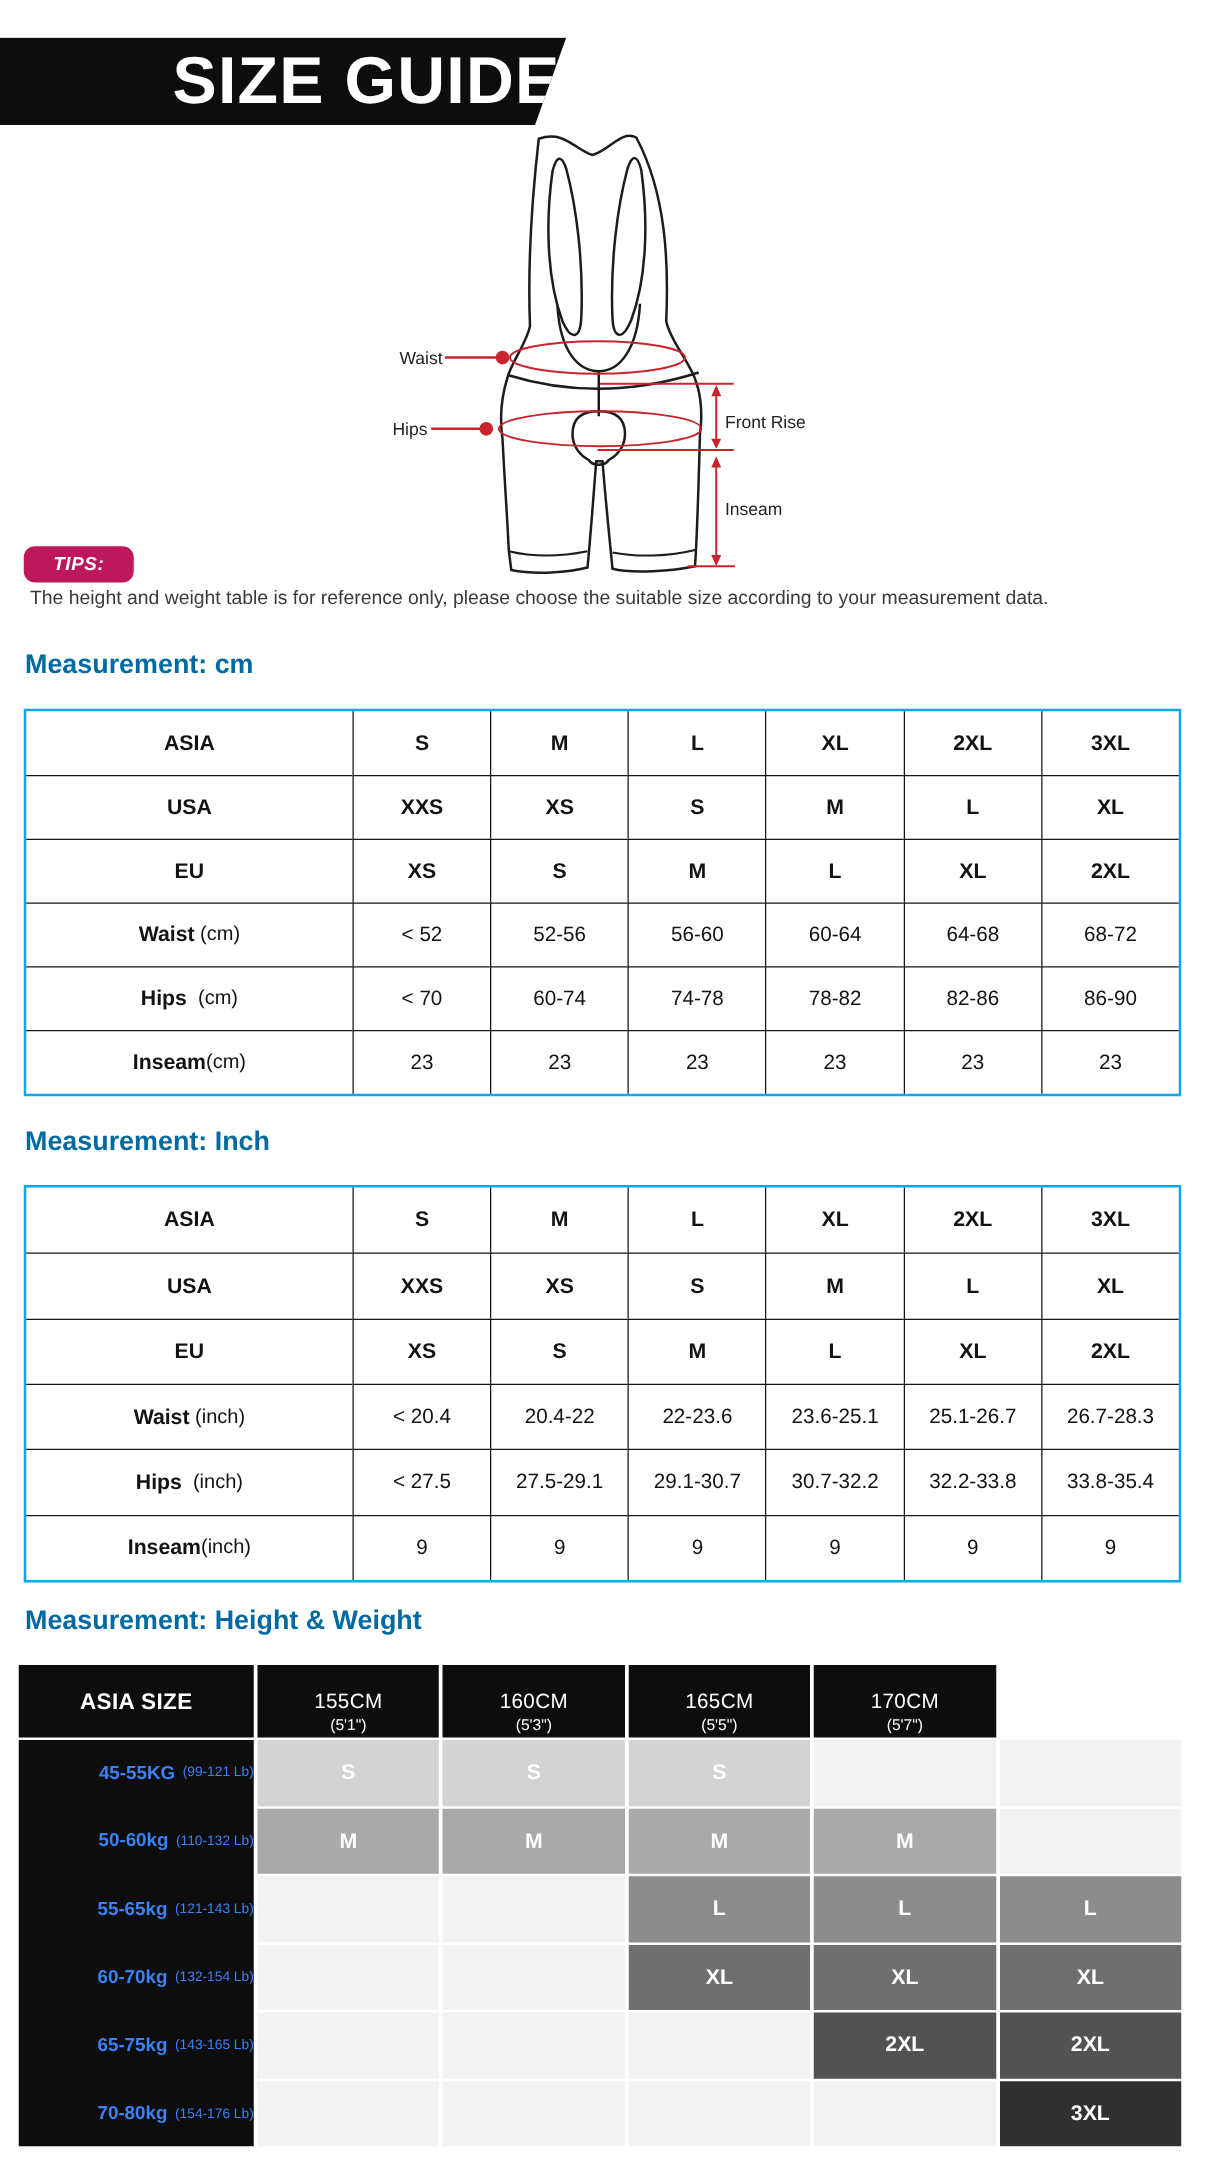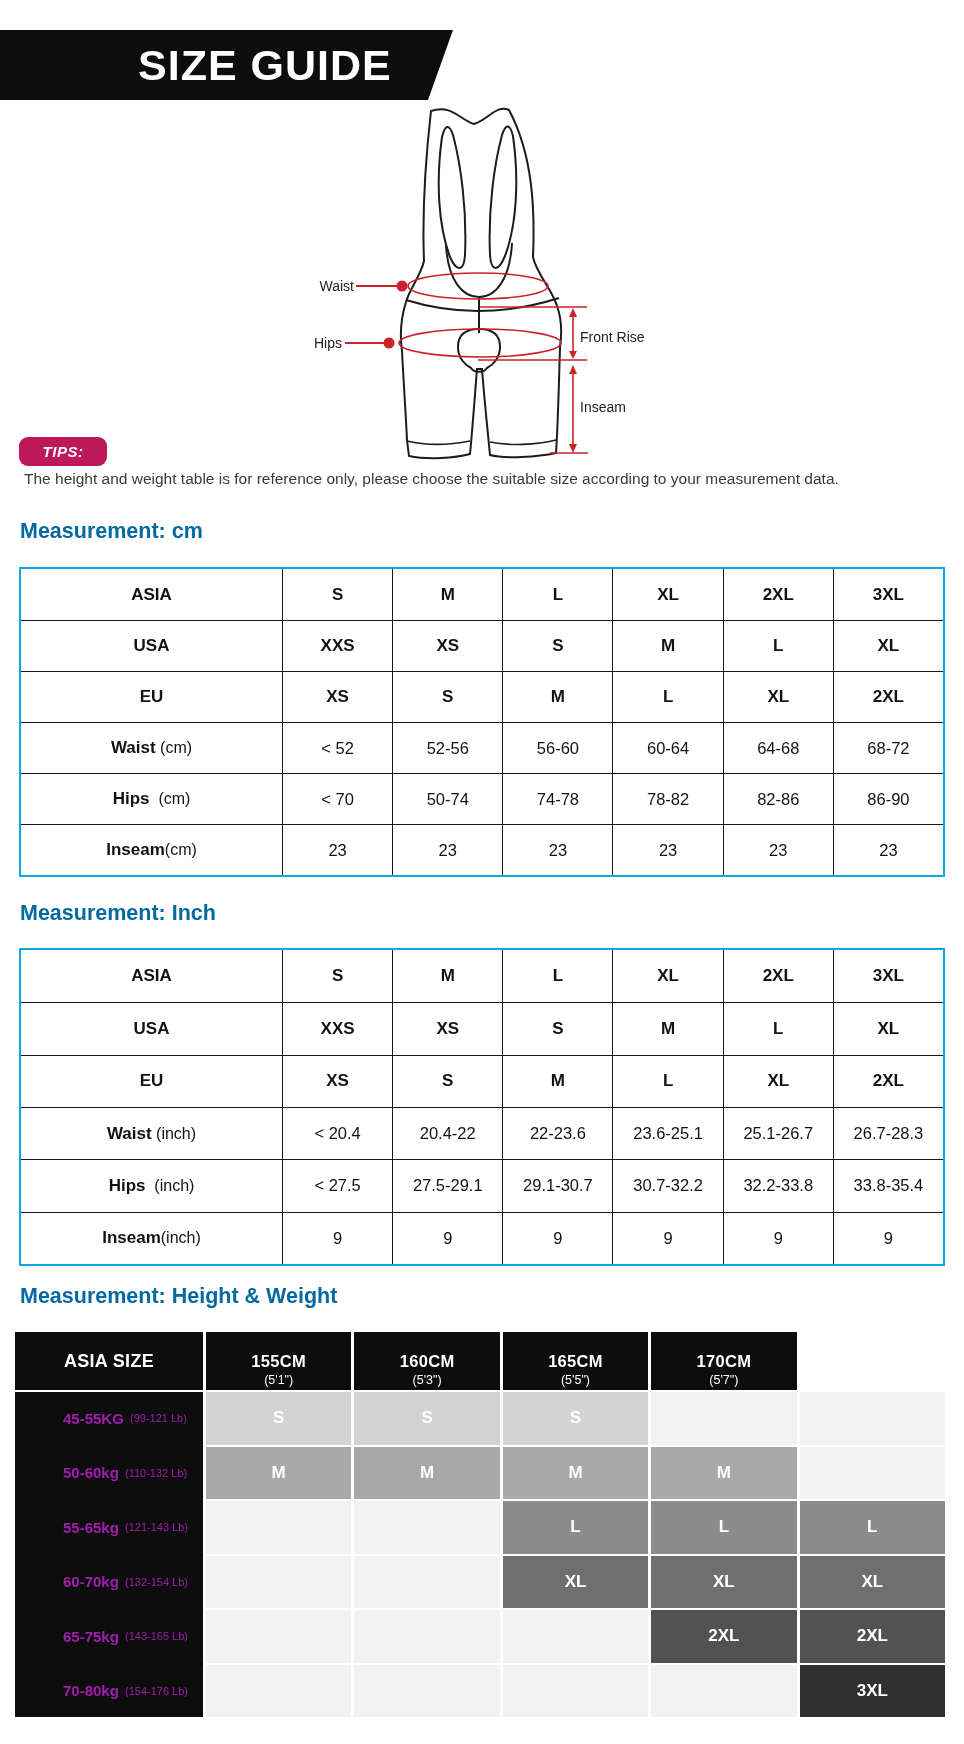--- a/index.html
+++ b/index.html
@@ -7,21 +7,21 @@
     width:964px;height:1744px;position:relative;background:#ffffff;
     font-family:"Liberation Sans", sans-serif;color:#111;overflow:hidden;
   }
   
   .banner{
     position:absolute;left:0;top:30px;width:453px;height:70px;background:#0d0d0d;
     clip-path:polygon(0 0,100% 0,calc(100% - 25px) 100%,0 100%);
   }
   .banner .title{
     position:absolute;left:138px;top:0;height:70px;line-height:70px;
-    color:#fff;font-size:43px;font-weight:bold;letter-spacing:1px;white-space:nowrap;
+    color:#fff;font-size:53px;font-weight:bold;letter-spacing:1px;white-space:nowrap;
   }
   
   .diagram{position:absolute;left:250px;top:95px;width:480px;height:372px;}
   
   .tips-badge{
     position:absolute;left:19px;top:437px;width:88px;height:29px;border-radius:9px;
     background:#be185d;color:#fff;font-weight:bold;font-style:italic;font-size:15px;
     display:flex;align-items:center;justify-content:center;letter-spacing:.5px;
   }
   .tips-note{position:absolute;left:24px;top:470px;width:920px;font-size:15.5px;color:#3a3a3a;}
@@ -48,33 +48,33 @@
   .mtable .cell.boldval{font-weight:bold;font-size:17px;}
   .mtable .lbl-name{font-weight:bold;font-size:17px;white-space:pre;}
   .mtable .lbl-unit{font-size:16px;white-space:pre;}
   
   .hw{position:absolute;left:15px;top:1332px;width:930px;}
   .hw-header{display:grid;grid-template-columns:188px repeat(5,1fr);column-gap:3px;height:58px;}
   .hw-hcell{
     background:#0d0d0d;color:#fff;display:flex;flex-direction:column;
     align-items:center;justify-content:center;line-height:1.15;
   }
-  .hw-hcell .cmv{font-weight:bold;font-size:16.5px;letter-spacing:.3px;margin-top:17px;}
+  .hw-hcell .cmv{font-weight:normal;font-size:16.5px;letter-spacing:.3px;margin-top:17px;}
   .hw-hcell .ftv{font-size:12.5px;margin-top:2px;}
   .hw-hcell.corner{font-weight:bold;font-size:18px;letter-spacing:.3px;}
   .hw-body{position:relative;margin-top:2px;height:325px;}
   .hw-blackcol{position:absolute;left:0;top:0;width:188px;height:100%;background:#0d0d0d;}
   .hw-grid{
     position:relative;display:grid;height:100%;
     grid-template-columns:188px repeat(5,1fr);grid-template-rows:repeat(6,1fr);
     gap:2px 3px;
   }
   .hw-rlabel{
-    color:#a21caf;display:flex;align-items:center;justify-content:flex-start;
-    white-space:pre;background:transparent;padding-left:48px;
+    color:#3b82f6;display:flex;align-items:center;justify-content:flex-end;
+    white-space:pre;background:transparent;
   }
   .hw-rlabel .w{font-weight:bold;font-size:15px;}
   .hw-rlabel .lb{font-size:11px;}
   .hw-cell{
     display:flex;align-items:center;justify-content:center;
     color:#fff;font-weight:bold;font-size:17px;
   }
 </style>
 </head>
 <body>
@@ -175,21 +175,21 @@
     <div class="cell boldval">2XL</div>
     <div class="cell fc"><span class="lbl-name">Waist</span><span class="lbl-unit"> (cm)</span></div>
     <div class="cell">&lt; 52</div>
     <div class="cell">52-56</div>
     <div class="cell">56-60</div>
     <div class="cell">60-64</div>
     <div class="cell">64-68</div>
     <div class="cell">68-72</div>
     <div class="cell fc"><span class="lbl-name">Hips</span><span class="lbl-unit">  (cm)</span></div>
     <div class="cell">&lt; 70</div>
-    <div class="cell">50-74</div>
+    <div class="cell">60-74</div>
     <div class="cell">74-78</div>
     <div class="cell">78-82</div>
     <div class="cell">82-86</div>
     <div class="cell">86-90</div>
     <div class="cell fc"><span class="lbl-name">Inseam</span><span class="lbl-unit">(cm)</span></div>
     <div class="cell">23</div>
     <div class="cell">23</div>
     <div class="cell">23</div>
     <div class="cell">23</div>
     <div class="cell">23</div>

